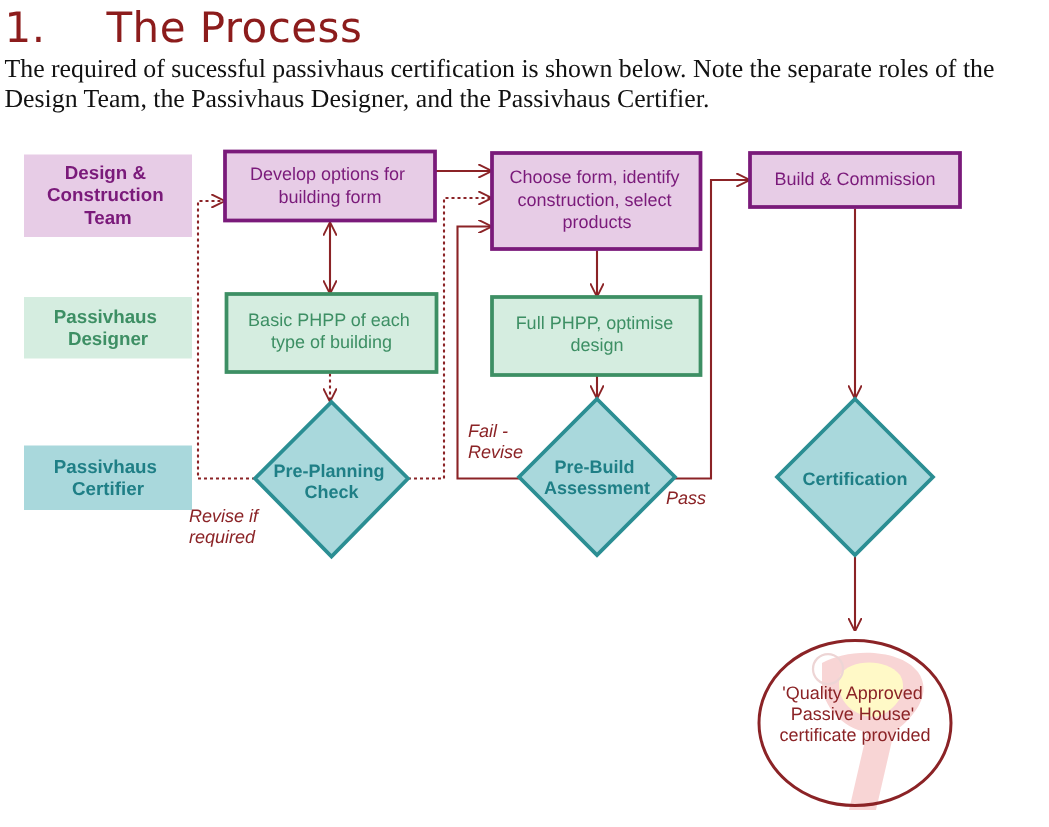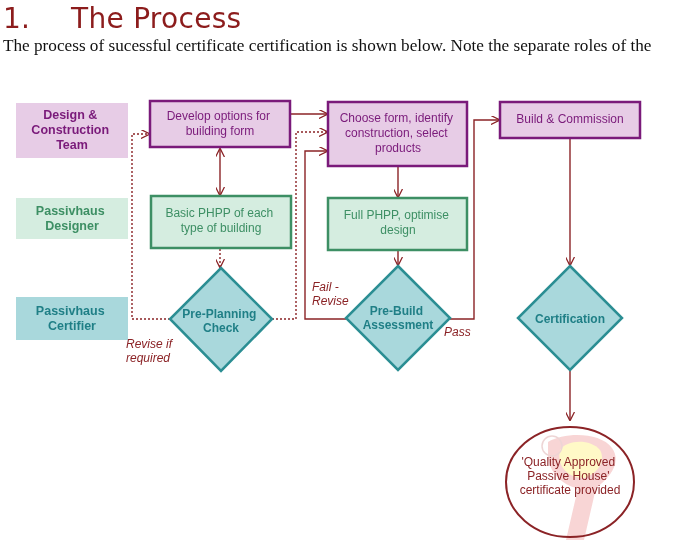--- a/index.html
+++ b/index.html
@@ -19,21 +19,22 @@
   .lbl { font-family: "Liberation Sans", sans-serif; }
 </style>
 </head>
 <body>
 
 <div class="title">
   <span class="num">1.</span><span>The Process</span>
 </div>
 
 <div class="para">
-  <span>The process of sucessful certificate certification is shown below.  Note the separate roles of the</span>
+  <span>The required of sucessful passivhaus certification is shown below.  Note the separate roles of the</span>
+  <span>Design Team, the Passivhaus Designer, and the Passivhaus Certifier.</span>
 </div>
 
 <svg width="699" height="551" viewBox="0 0 699 551">
   <defs>
     <marker id="arr" viewBox="0 0 10 10" refX="9" refY="5" markerWidth="9" markerHeight="9" orient="auto-start-reverse" markerUnits="userSpaceOnUse">
       <path d="M0,0 L10,5 L0,10" fill="none" stroke="#8b2326" stroke-width="1.4"></path>
     </marker>
   </defs>
 
   <g opacity="0.55">

